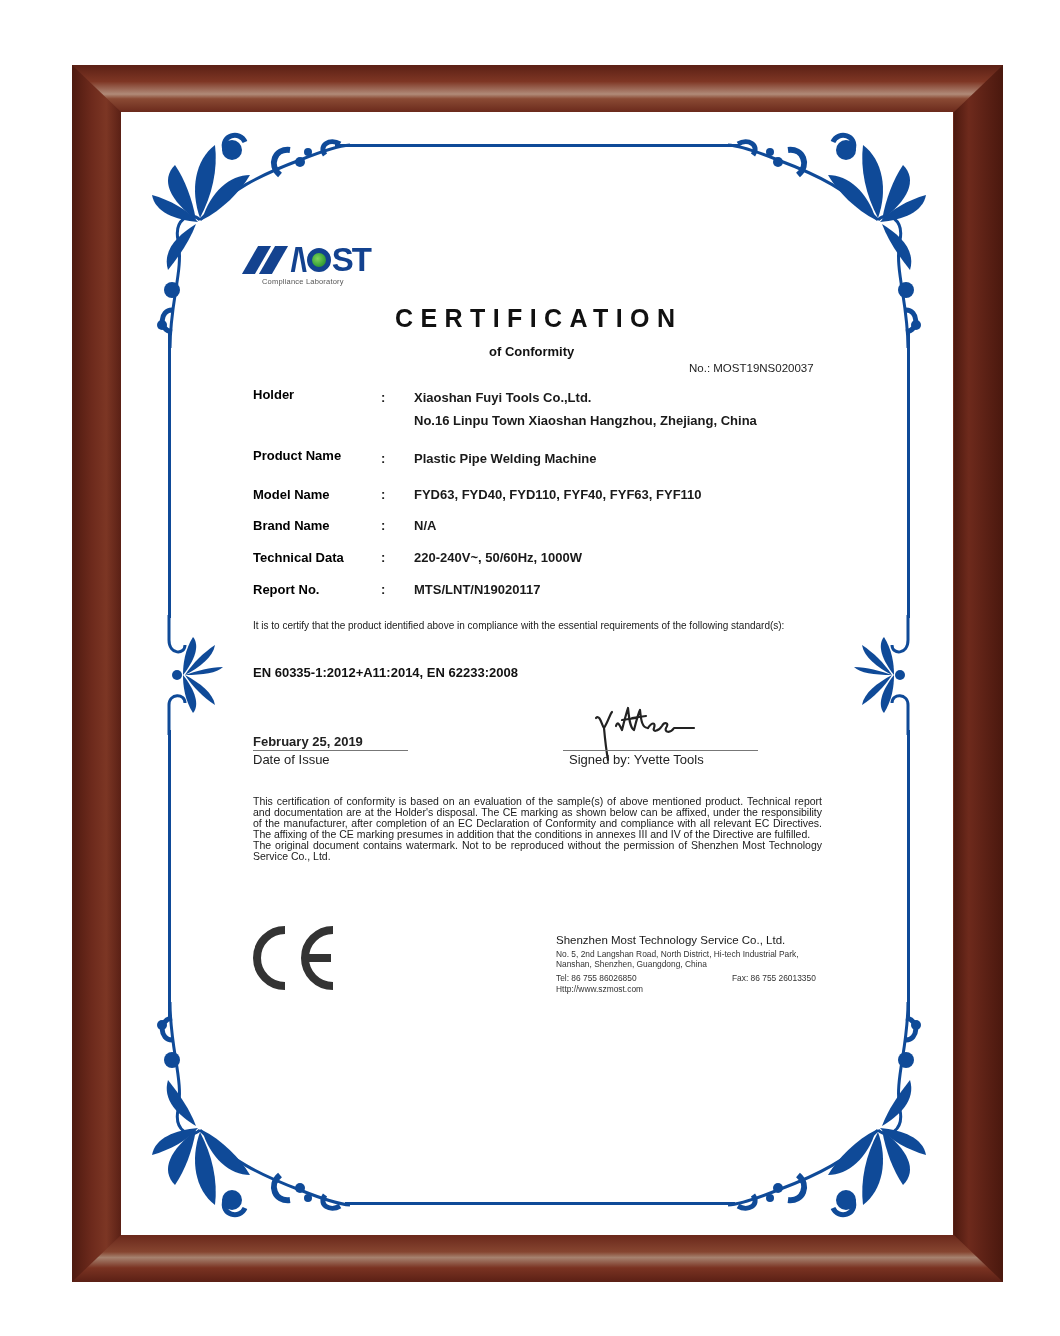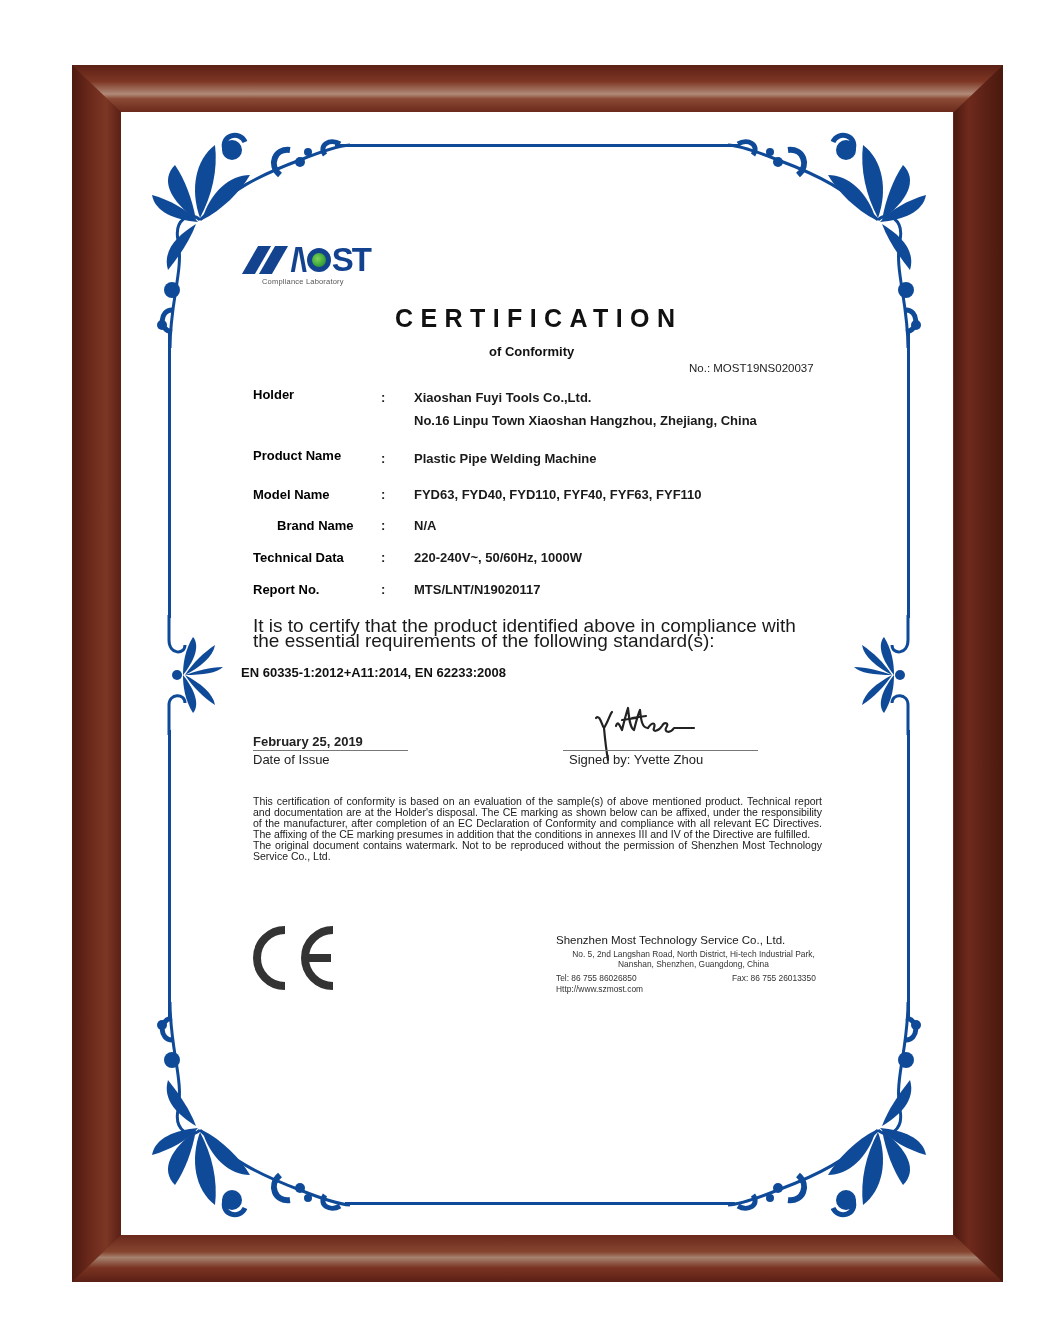--- a/index.html
+++ b/index.html
@@ -40,38 +40,38 @@
   .logo-sub { font-size: 7.5px; color: #555; margin-left: 12px; margin-top: 1px; letter-spacing: 0.2px; }
 
   .title { position: absolute; left: 395px; top: 304px; font-size: 25px; font-weight: 700; letter-spacing: 7.4px; color: #111; }
   .subtitle { position: absolute; left: 489px; top: 334px; font-size: 13px; font-weight: 700; color: #111; margin-top: 10px; }
   .cert-no { position: absolute; left: 689px; top: 362px; font-size: 11.5px; color: #222; }
 
   .field-label { position: absolute; left: 253px; font-size: 13px; font-weight: 700; color: #000000; }
   .field-colon { position: absolute; left: 381px; font-size: 13px; font-weight: 700; color: #222; }
   .field-value { position: absolute; left: 414px; font-size: 13px; font-weight: 700; color: #1a1a1a; }
 
-  .para { position: absolute; left: 253px; top: 618px; width: 572px; font-size: 19px; line-height: 15px; color: #1a1a1a; }
-  .standards { position: absolute; left: 241px; top: 665px; font-size: 13px; font-weight: 700; color: #111; }
+  .para { position: absolute; left: 253px; top: 618px; width: 572px; font-size: 10px; line-height: 15px; color: #1a1a1a; }
+  .standards { position: absolute; left: 253px; top: 665px; font-size: 13px; font-weight: 700; color: #111; }
 
   .date-val { position: absolute; left: 253px; top: 734px; font-size: 13px; color: #222; font-weight: bold; }
   .date-line { position: absolute; left: 253px; top: 750px; width: 155px; height: 1px; background: #777; }
   .date-label { position: absolute; left: 253px; top: 752px; font-size: 13px; color: #222; }
 
   .sig-line { position: absolute; left: 563px; top: 750px; width: 195px; height: 1px; background: #777; }
   .sig-label { position: absolute; left: 569px; top: 752px; font-size: 13px; color: #222; }
   .signature { position: absolute; left: 590px; top: 704px; }
 
   .fine { position: absolute; left: 253px; top: 796px; width: 569px; font-size: 10.5px; line-height: 11px; color: #1a1a1a; text-align: justify; }
   .fine p { margin: 0; }
 
   .ce { position: absolute; left: 249px; top: 925px; }
 
   .issuer-name { position: absolute; left: 556px; top: 934px; font-size: 11.5px; color: #1a1a1a; }
-  .issuer-addr { position: absolute; left: 556px; top: 949px; width: 275px; font-size: 8.4px; line-height: 10px; color: #333; text-align: center; }
+  .issuer-addr { position: absolute; left: 556px; top: 949px; width: 275px; font-size: 8.4px; line-height: 10px; color: #333; }
   .issuer-tel { position: absolute; left: 556px; top: 973px; font-size: 8.4px; color: #333; }
   .issuer-fax { position: absolute; left: 732px; top: 973px; font-size: 8.4px; color: #333; }
   .issuer-web { position: absolute; left: 556px; top: 984px; font-size: 8.4px; color: #333; }
 </style>
 </head>
 <body>
 
 <div class="frame">
   <div class="frame-top"></div>
   <div class="frame-bottom"></div>
@@ -212,21 +212,21 @@
 <div class="field-value" style="top:413px;">No.16 Linpu Town Xiaoshan Hangzhou, Zhejiang, China</div>
 
 <div class="field-label" style="top:448px;">Product Name</div>
 <div class="field-colon" style="top:451px;">:</div>
 <div class="field-value" style="top:451px;">Plastic Pipe Welding Machine</div>
 
 <div class="field-label" style="top:487px;">Model Name</div>
 <div class="field-colon" style="top:487px;">:</div>
 <div class="field-value" style="top:487px;">FYD63, FYD40, FYD110, FYF40, FYF63, FYF110</div>
 
-<div class="field-label" style="top:518px;margin-left:24px;">Brand Name</div>
+<div class="field-label" style="top:518px;">Brand Name</div>
 <div class="field-colon" style="top:518px;">:</div>
 <div class="field-value" style="top:518px;">N/A</div>
 
 <div class="field-label" style="top:550px;">Technical Data</div>
 <div class="field-colon" style="top:550px;">:</div>
 <div class="field-value" style="top:550px;">220-240V~, 50/60Hz, 1000W</div>
 
 <div class="field-label" style="top:582px;">Report No.</div>
 <div class="field-colon" style="top:582px;">:</div>
 <div class="field-value" style="top:582px;">MTS/LNT/N19020117</div>
@@ -240,21 +240,21 @@
 
 <svg class="signature" width="110" height="60" viewBox="0 0 110 60">
   <g fill="none" stroke="#222" stroke-width="2.2" stroke-linecap="round" stroke-linejoin="round">
     <path d="M6 14 C 10 10, 12 22, 14 24 C 18 18, 20 10, 22 8 M14 24 C 15 35, 16 45, 18 56"></path>
     <path d="M26 22 C 28 16, 30 22, 32 26 C 34 18, 36 10, 38 4 C 39 14, 40 24, 44 26 C 46 18, 48 10, 50 6 C 51 16, 52 24, 58 24"></path>
     <path d="M32 16 L 46 14 M 42 14 L 56 12"></path>
     <path d="M58 24 C 62 18, 66 18, 64 24 C 62 28, 68 28, 72 22 C 74 18, 80 18, 76 24 C 74 28, 80 30, 84 24 L 104 24"></path>
   </g>
 </svg>
 <div class="sig-line"></div>
-<div class="sig-label">Signed by: Yvette Zhou</div>
+<div class="sig-label">Signed by: Yvette Tools</div>
 
 <div class="fine">
   <p>This certification of conformity is based on an evaluation of the sample(s) of above mentioned product. Technical report and documentation are at the Holder's disposal. The CE marking as shown below can be affixed, under the responsibility of the manufacturer, after completion of an EC Declaration of Conformity and compliance with all relevant EC Directives. The affixing of the CE marking presumes in addition that the conditions in annexes III and IV of the Directive are fulfilled.</p>
   <p>The original document contains watermark. Not to be reproduced without the permission of Shenzhen Most Technology Service Co., Ltd.</p>
 </div>
 
 <svg class="ce" width="92" height="66" viewBox="0 0 92 66">
   <g fill="none" stroke="#333" stroke-width="8">
     <path d="M 36 5 A 28 28 0 0 0 36 61"></path>
     <path d="M 84 5 A 28 28 0 0 0 84 61"></path>

